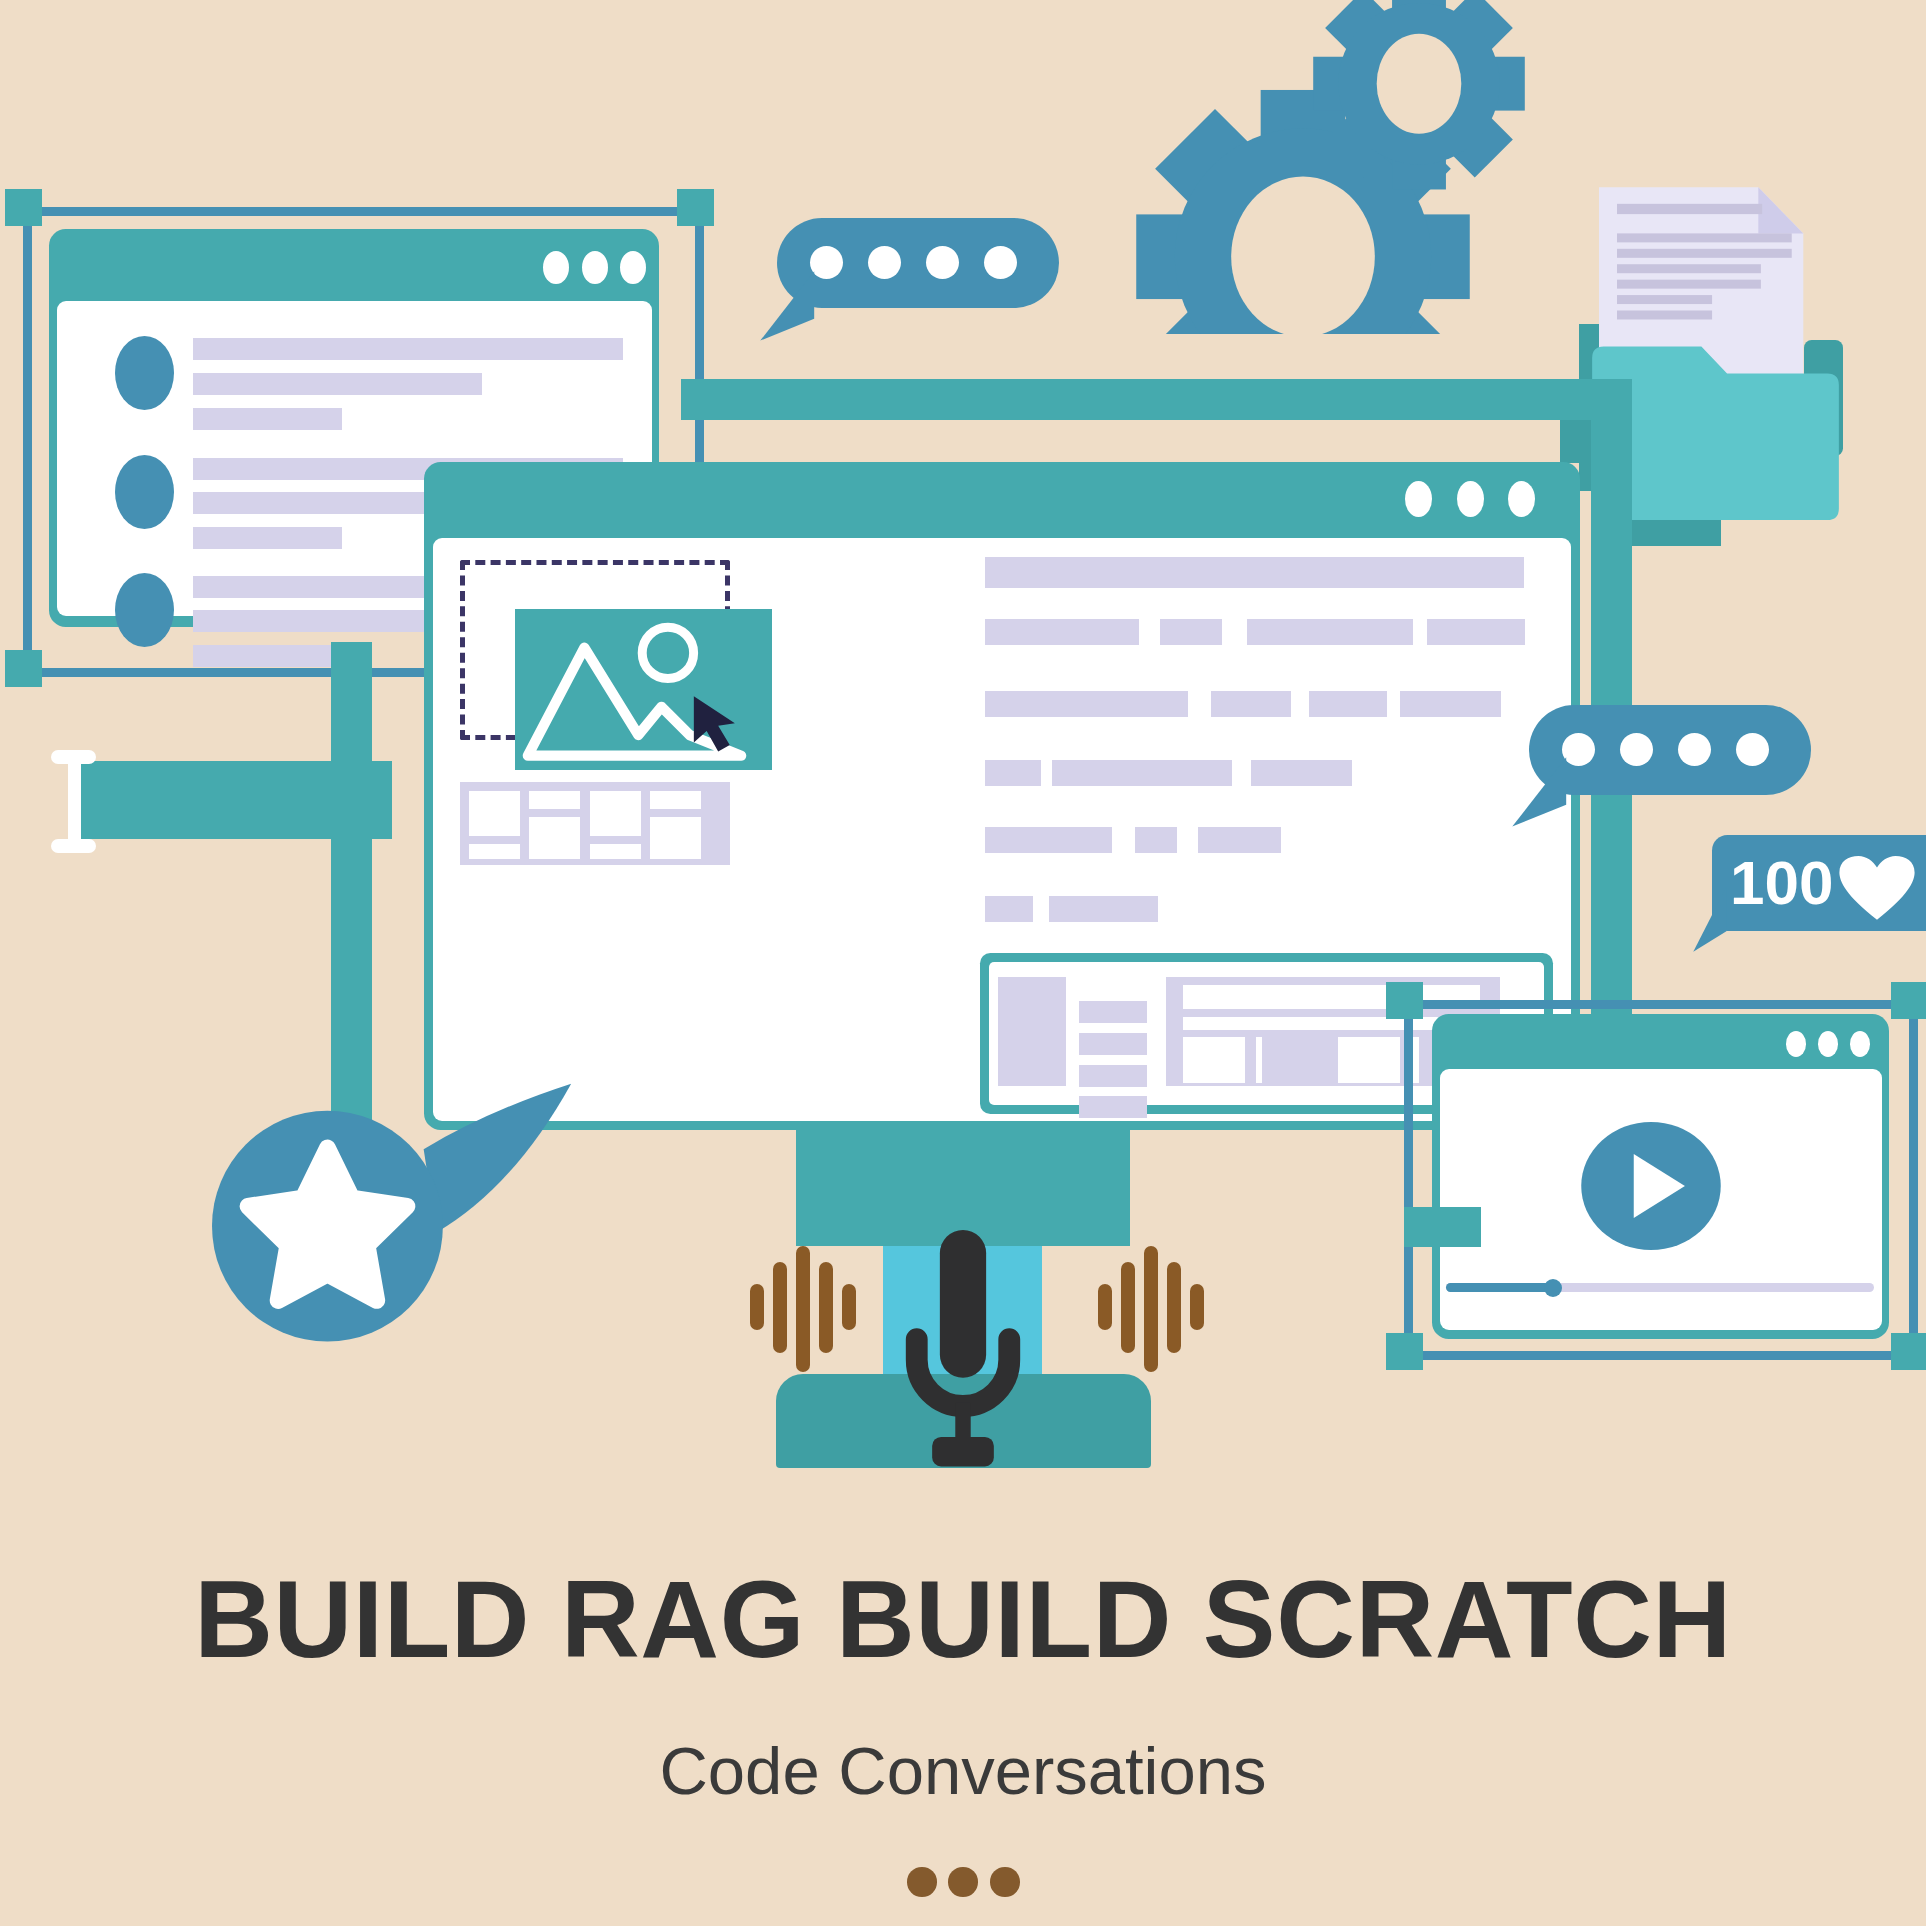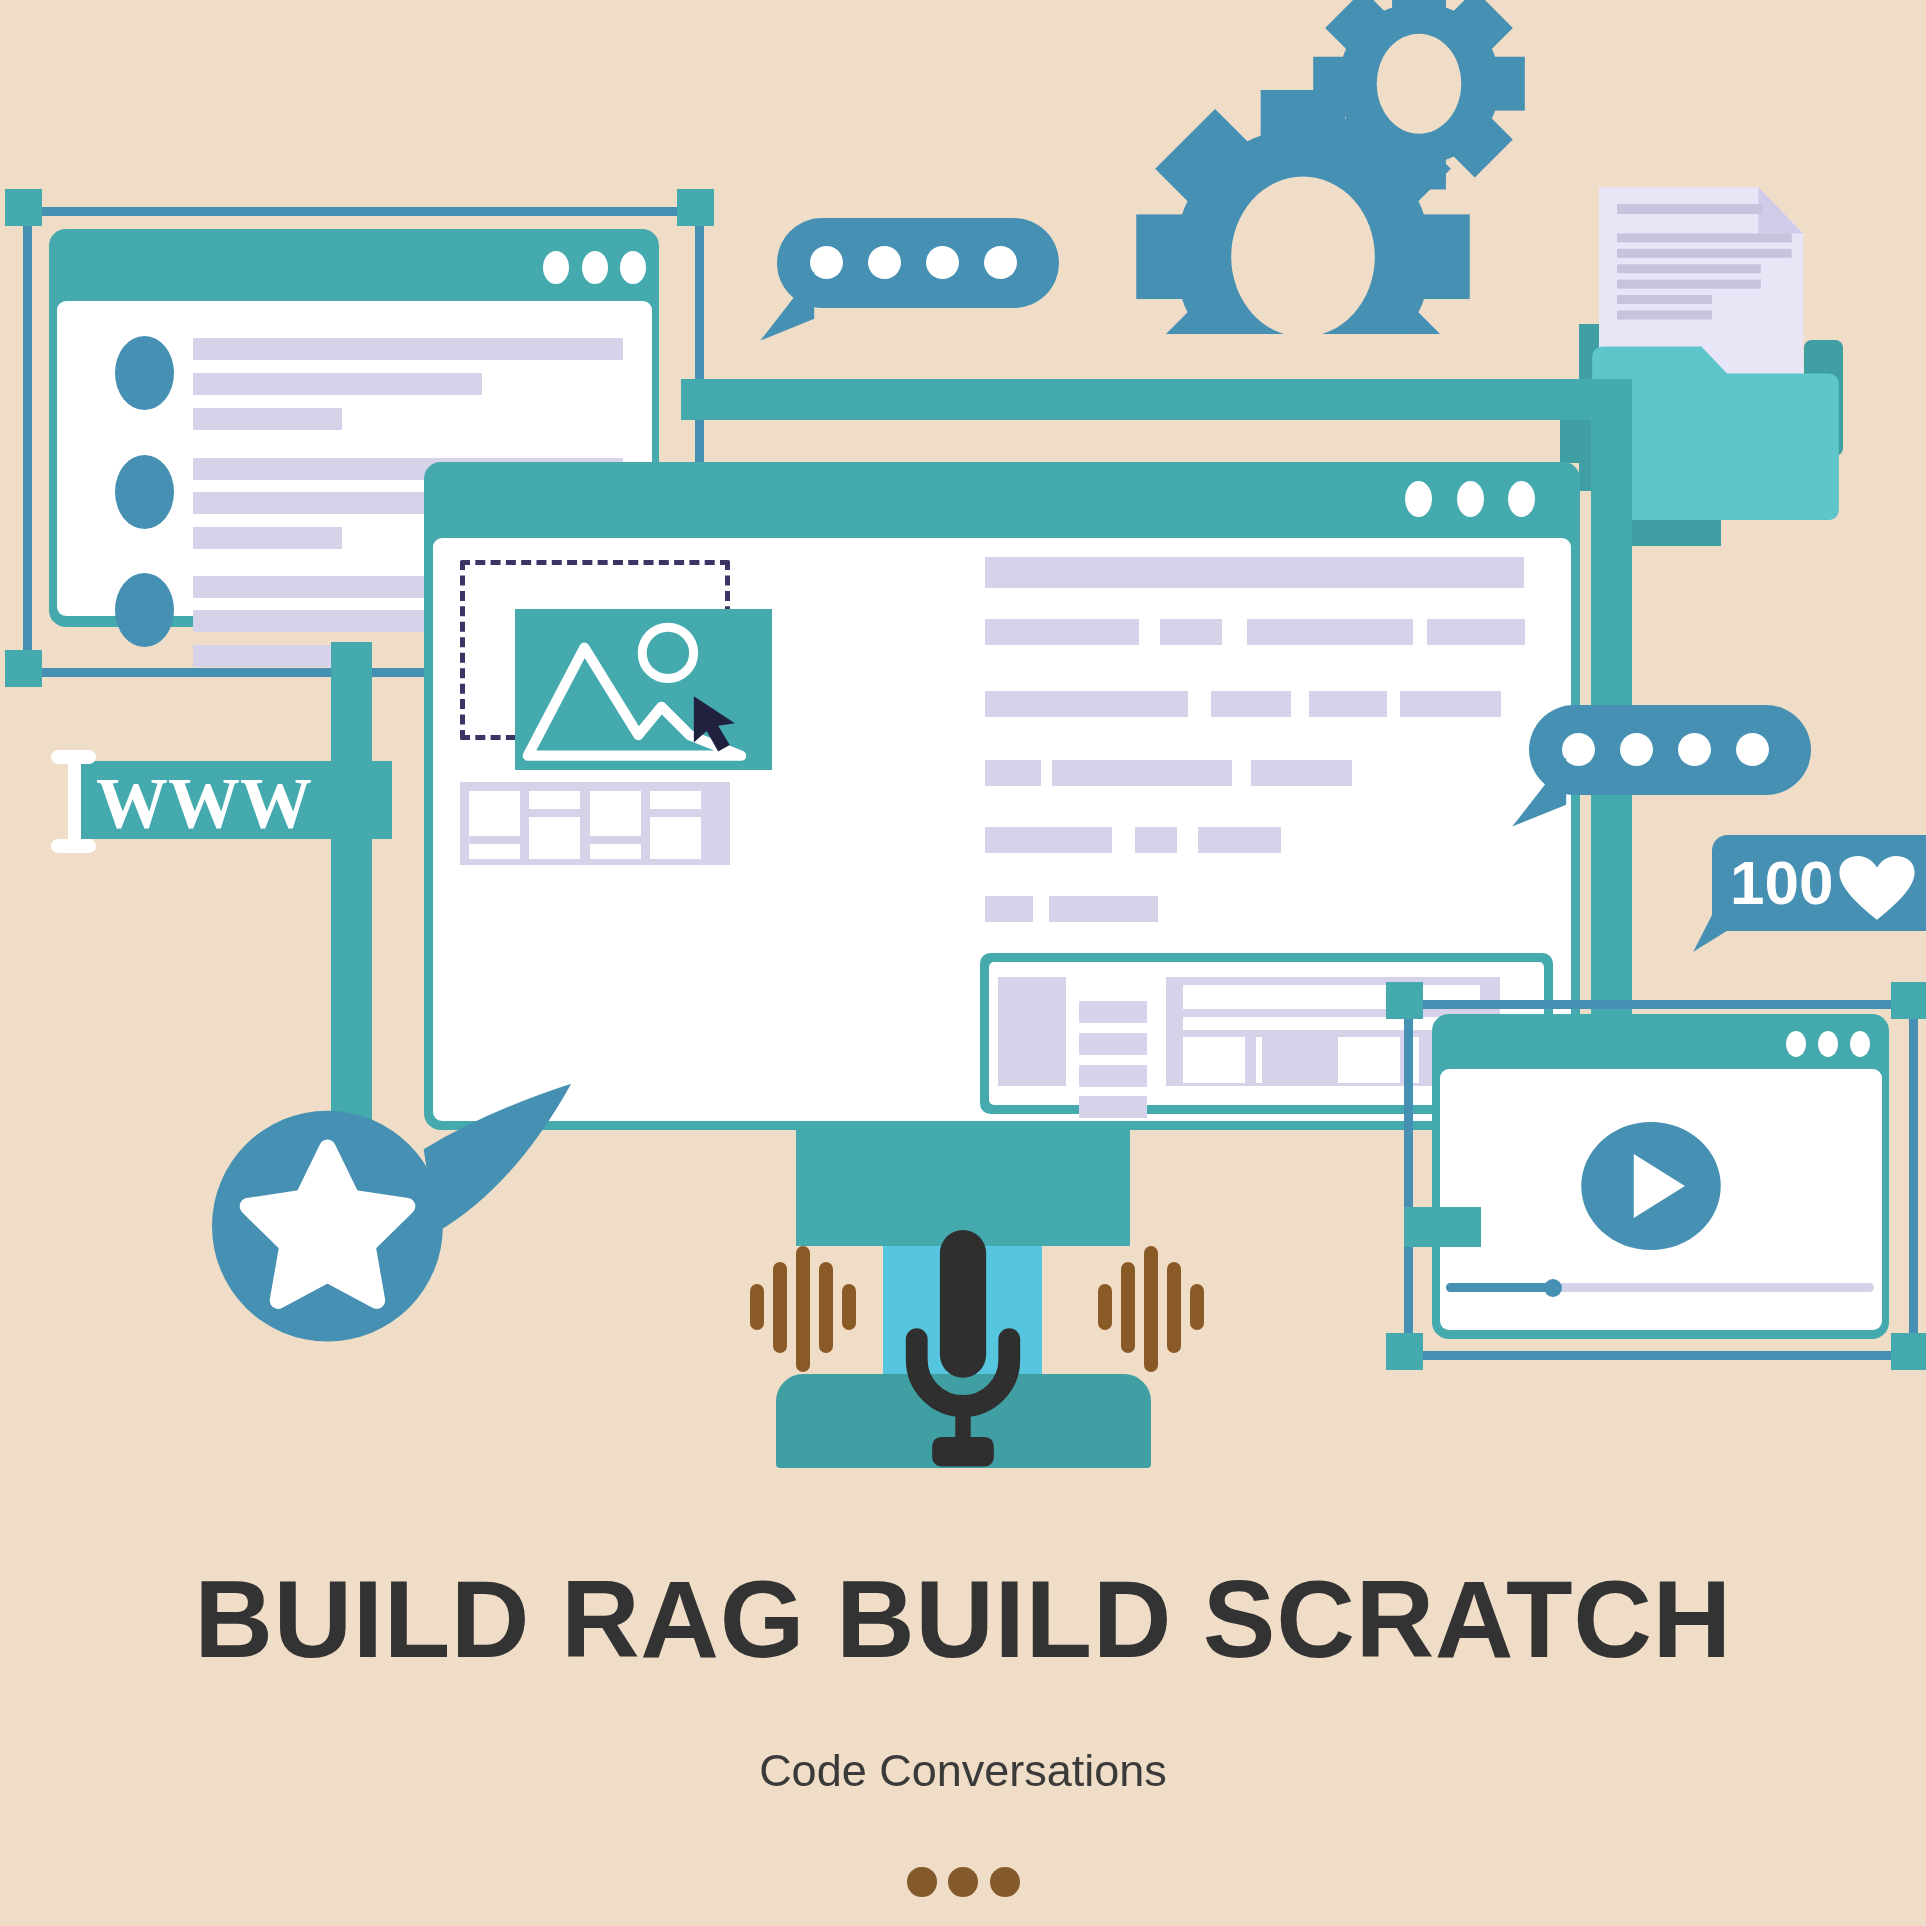--- a/index.html
+++ b/index.html
@@ -94,21 +94,20 @@
       <div class="bar" style="left:136px;top:226px;width:149px;height:22px;"></div>
 
       <div class="avatar" style="left:58px;top:272px;width:59px;height:74px;"></div>
       <div class="bar" style="left:136px;top:275px;width:430px;height:22px;"></div>
       <div class="bar" style="left:136px;top:309px;width:289px;height:22px;"></div>
       <div class="bar" style="left:136px;top:344px;width:149px;height:22px;"></div>
     </div>
   </div>
 
   <div class="www-bar abs" style="left:71px;top:761px;width:321px;height:78px;"></div>
-  <div class="www-text abs" style="left:96px;top:768px;width:270px;font-size:72px;line-height:71px;">WWW</div>
   <div class="ibeam abs" style="left:51px;top:750px;width:45px;height:14px;border-radius:7px;"></div>
   <div class="ibeam abs" style="left:68px;top:750px;width:13px;height:103px;"></div>
   <div class="ibeam abs" style="left:51px;top:839px;width:45px;height:14px;border-radius:7px;"></div>
 
   <div class="teal abs" style="left:331px;top:642px;width:41px;height:681px;"></div>
 
   <div class="bub abs" style="left:777px;top:218px;width:282px;height:90px;">
     <div class="bub-dot" style="left:33px;top:28px;width:33px;height:33px;"></div>
     <div class="bub-dot" style="left:91px;top:28px;width:33px;height:33px;"></div>
     <div class="bub-dot" style="left:149px;top:28px;width:33px;height:33px;"></div>
@@ -314,20 +313,20 @@
       <div class="abs" style="left:6.4px;top:214px;width:428px;height:9px;background:#d5d2ea;border-radius:4.5px;">
         <div class="abs" style="left:0;top:0;width:108px;height:9px;background:#4590b3;border-radius:4.5px;"></div>
         <div class="abs" style="left:98px;top:-3.9px;width:18px;height:18px;background:#4590b3;border-radius:50%;"></div>
       </div>
     </div>
   </div>
 
   <div class="teal abs" style="left:1404px;top:1207px;width:77px;height:40px;"></div>
 
   <div class="title abs" style="top:1561px;font-size:109px;line-height:116px;">BUILD RAG BUILD SCRATCH</div>
-  <div class="subtitle abs" style="top:1741px;font-size:45px;line-height:59px;">Code Conversations</div>
+  <div class="subtitle abs" style="top:1741px;font-size:67px;line-height:59px;">Code Conversations</div>
 
   <div class="pagedot abs" style="left:907px;top:1867px;"></div>
   <div class="pagedot abs" style="left:948px;top:1867px;"></div>
   <div class="pagedot abs" style="left:990px;top:1867px;"></div>
 
 </div>
 
 
 </body></html>

